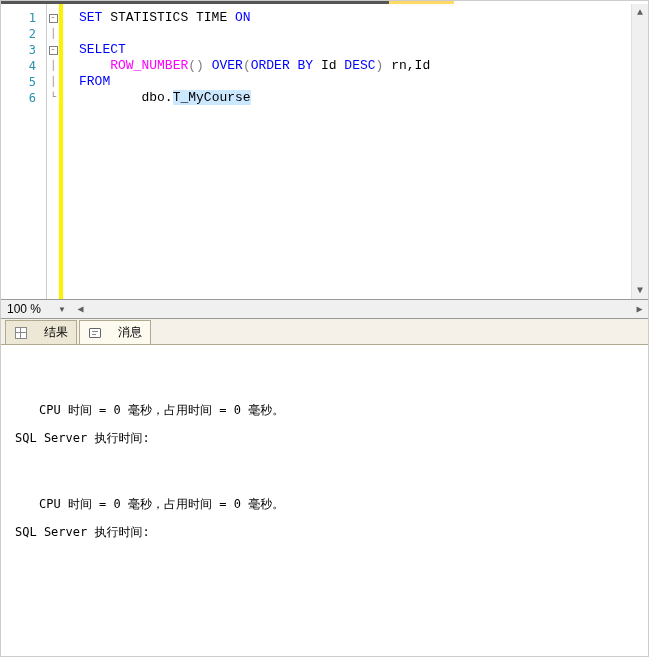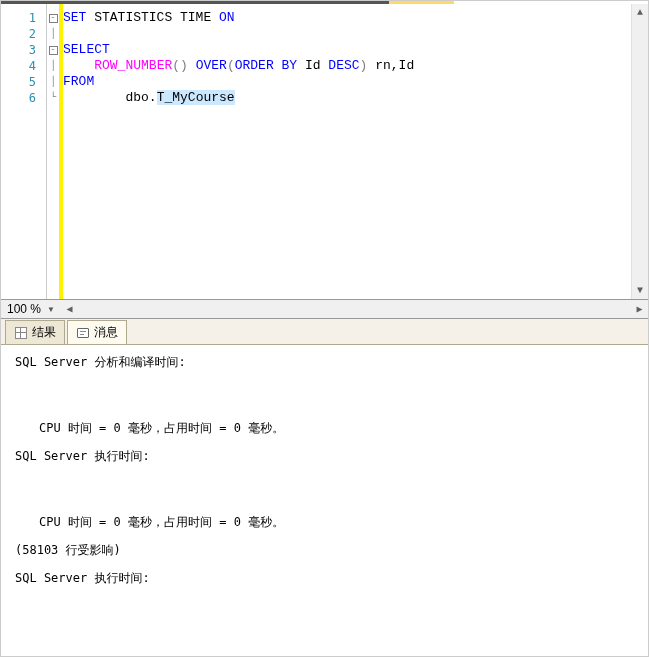--- a/index.html
+++ b/index.html
@@ -51,21 +51,21 @@
   border:1px solid #808080; line-height:7px; font-size:9px;
   text-align:center; background:#fff;
 }
 .marker {
   width: 4px;
   background: #fff200;
 }
 .code {
   flex:1;
   padding-top:6px;
-  padding-left:0;
+  padding-left:16px;
   font-family: Consolas, 'Courier New', monospace;
   font-size: 13px;
   line-height:16px;
   white-space: pre;
   color: #000;
 }
 .kw { color: #0000ff; }
 .fn { color: #ff00ff; }
 .op { color: #808080; }
 .sel { background: #cce8ff; }
@@ -86,21 +86,21 @@
   height: 19px;
   display:flex;
   align-items:center;
   background:#f0f0f0;
   border-bottom:1px solid #999;
 }
 .zoom {
   padding: 0 6px;
   font-family: 'Segoe UI', sans-serif;
   font-size: 12px;
-  display:flex; align-items:center; gap:6px;
+  display:flex; align-items:center; gap:17px;
 }
 .zoom .dd {
   font-size:8px; color:#555;
 }
 .scrollbar-h {
   flex:1; height:17px; background:#f0f0f0;
   position:relative;
 }
 .scrollbar-h .l, .scrollbar-h .r {
   position:absolute; top:0; bottom:0; width:17px;
@@ -115,21 +115,21 @@
   padding-left: 4px;
   font-family: 'Microsoft YaHei', 'Segoe UI', sans-serif;
   font-size: 12px;
 }
 .tab {
   padding: 3px 8px;
   border: 1px solid #b0a98f;
   border-bottom: none;
   background: #fdfaf0;
   margin-right: 2px;
-  display:flex; align-items:center; gap:4px;
+  display:flex; align-items:center; gap:16px;
 }
 .tab.inactive { background: #ede7d6; }
 .tab .ico {
   width:14px; height:14px; display:inline-flex;
   align-items:center; justify-content:center;
 }
 .tab .grid-ico {
   width:12px; height:12px; background:
     linear-gradient(#888,#888) 0 0/12px 1px no-repeat,
     linear-gradient(#888,#888) 0 5px/12px 1px no-repeat,
@@ -214,26 +214,22 @@
   <div class="tab">
     <span class="ico">
         <span class="msg-ico"></span>
       </span>
     <span>消息</span>
   </div>
 </div>
 
 <div class="messages">
   <div class="blk">
-    <div>SQL Server 分析和编译时间:</div>
     <div class="indent">CPU 时间 = 0 毫秒，占用时间 = 0 毫秒。</div>
   </div>
   <div class="blk">
     <div>SQL Server 执行时间:</div>
     <div class="indent">CPU 时间 = 0 毫秒，占用时间 = 0 毫秒。</div>
   </div>
   <div class="blk">
-    <div>(58103 行受影响)</div>
-  </div>
-  <div class="blk">
     <div>SQL Server 执行时间:</div>
   </div>
 </div>
 
 </body></html>

